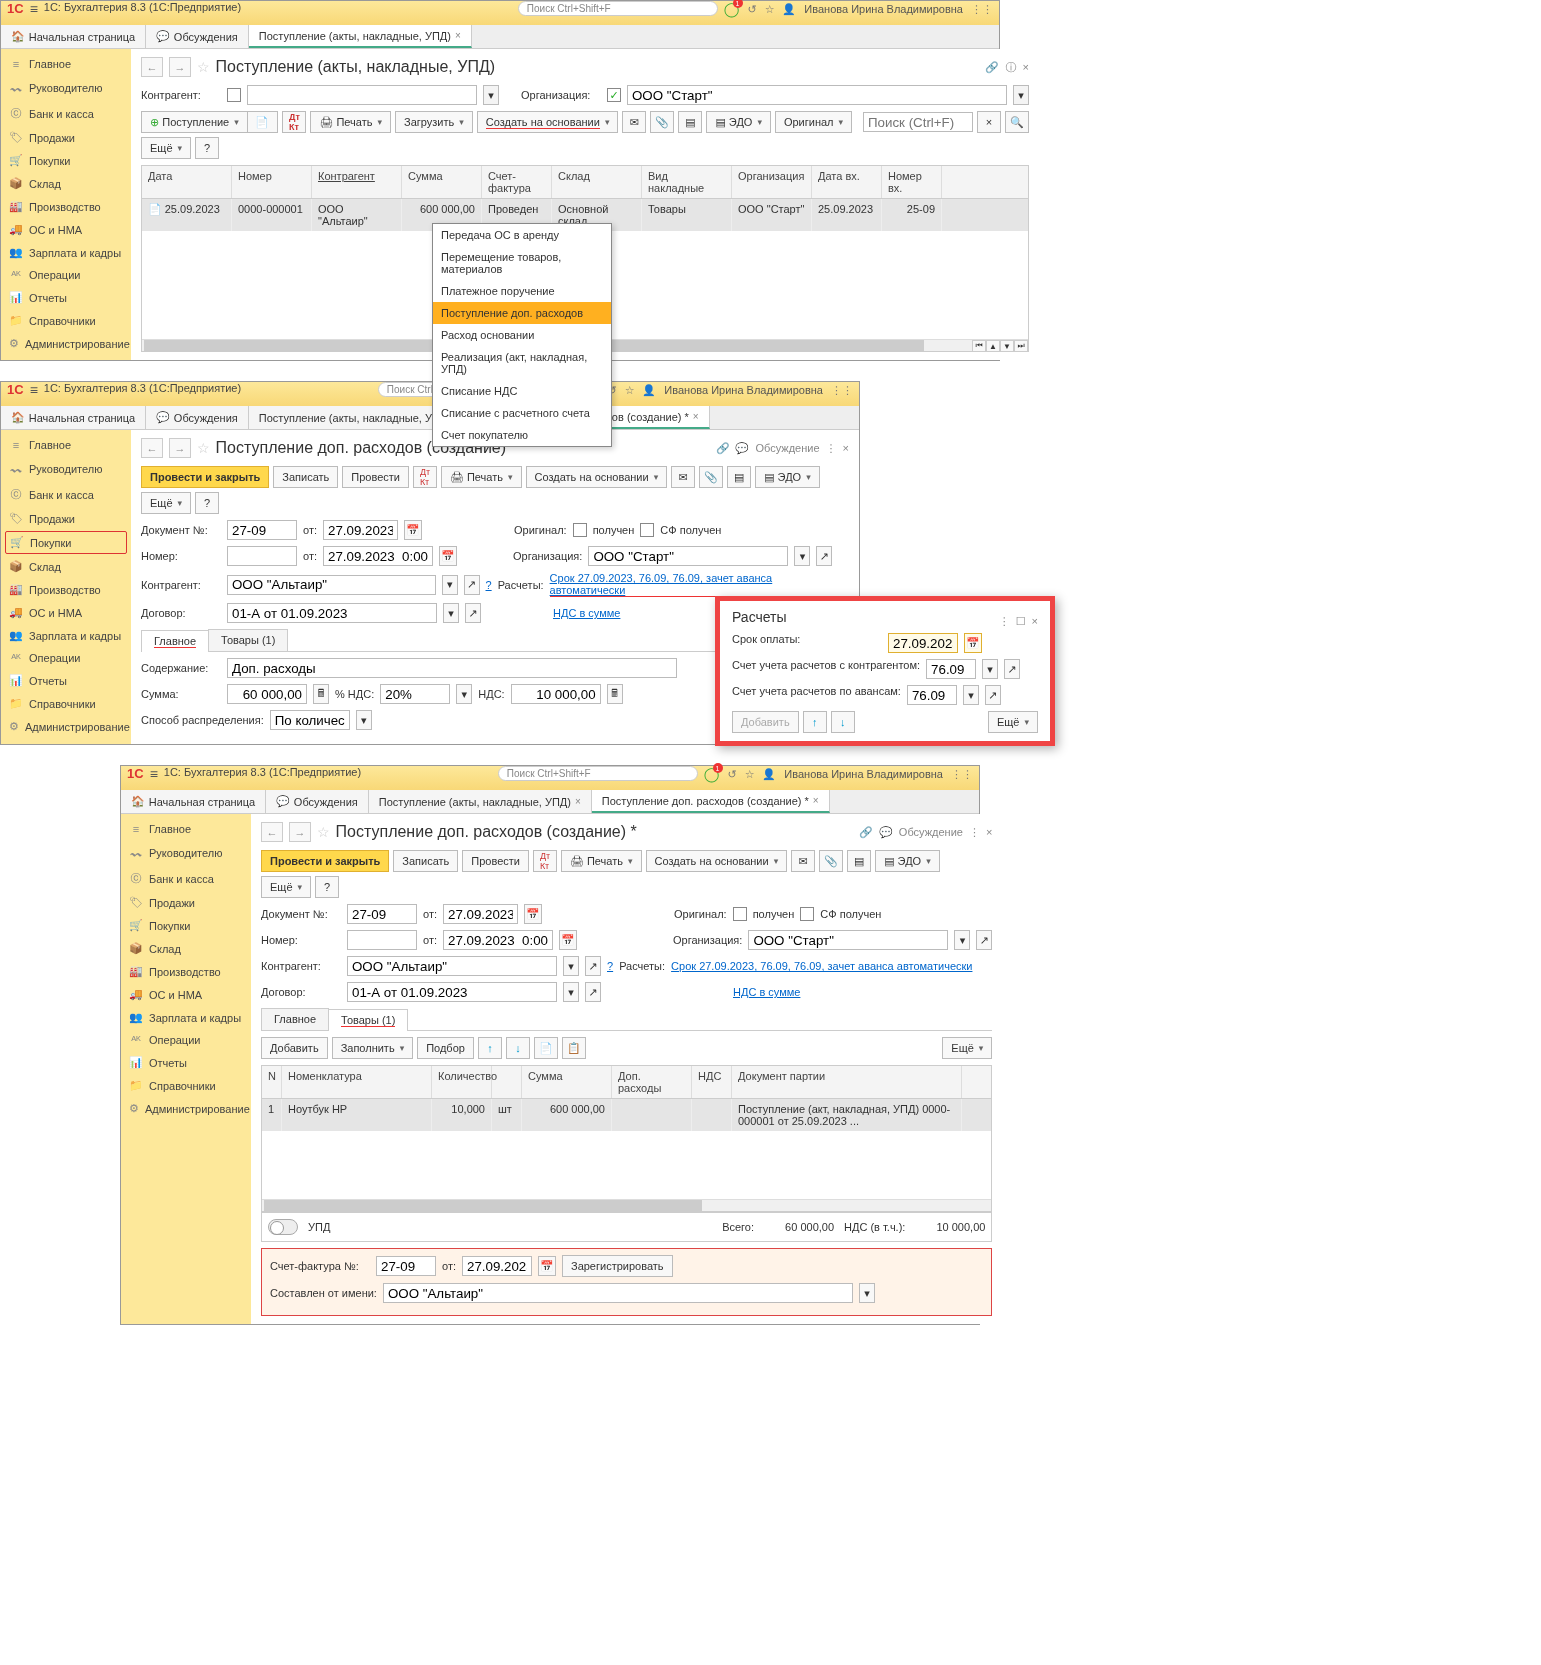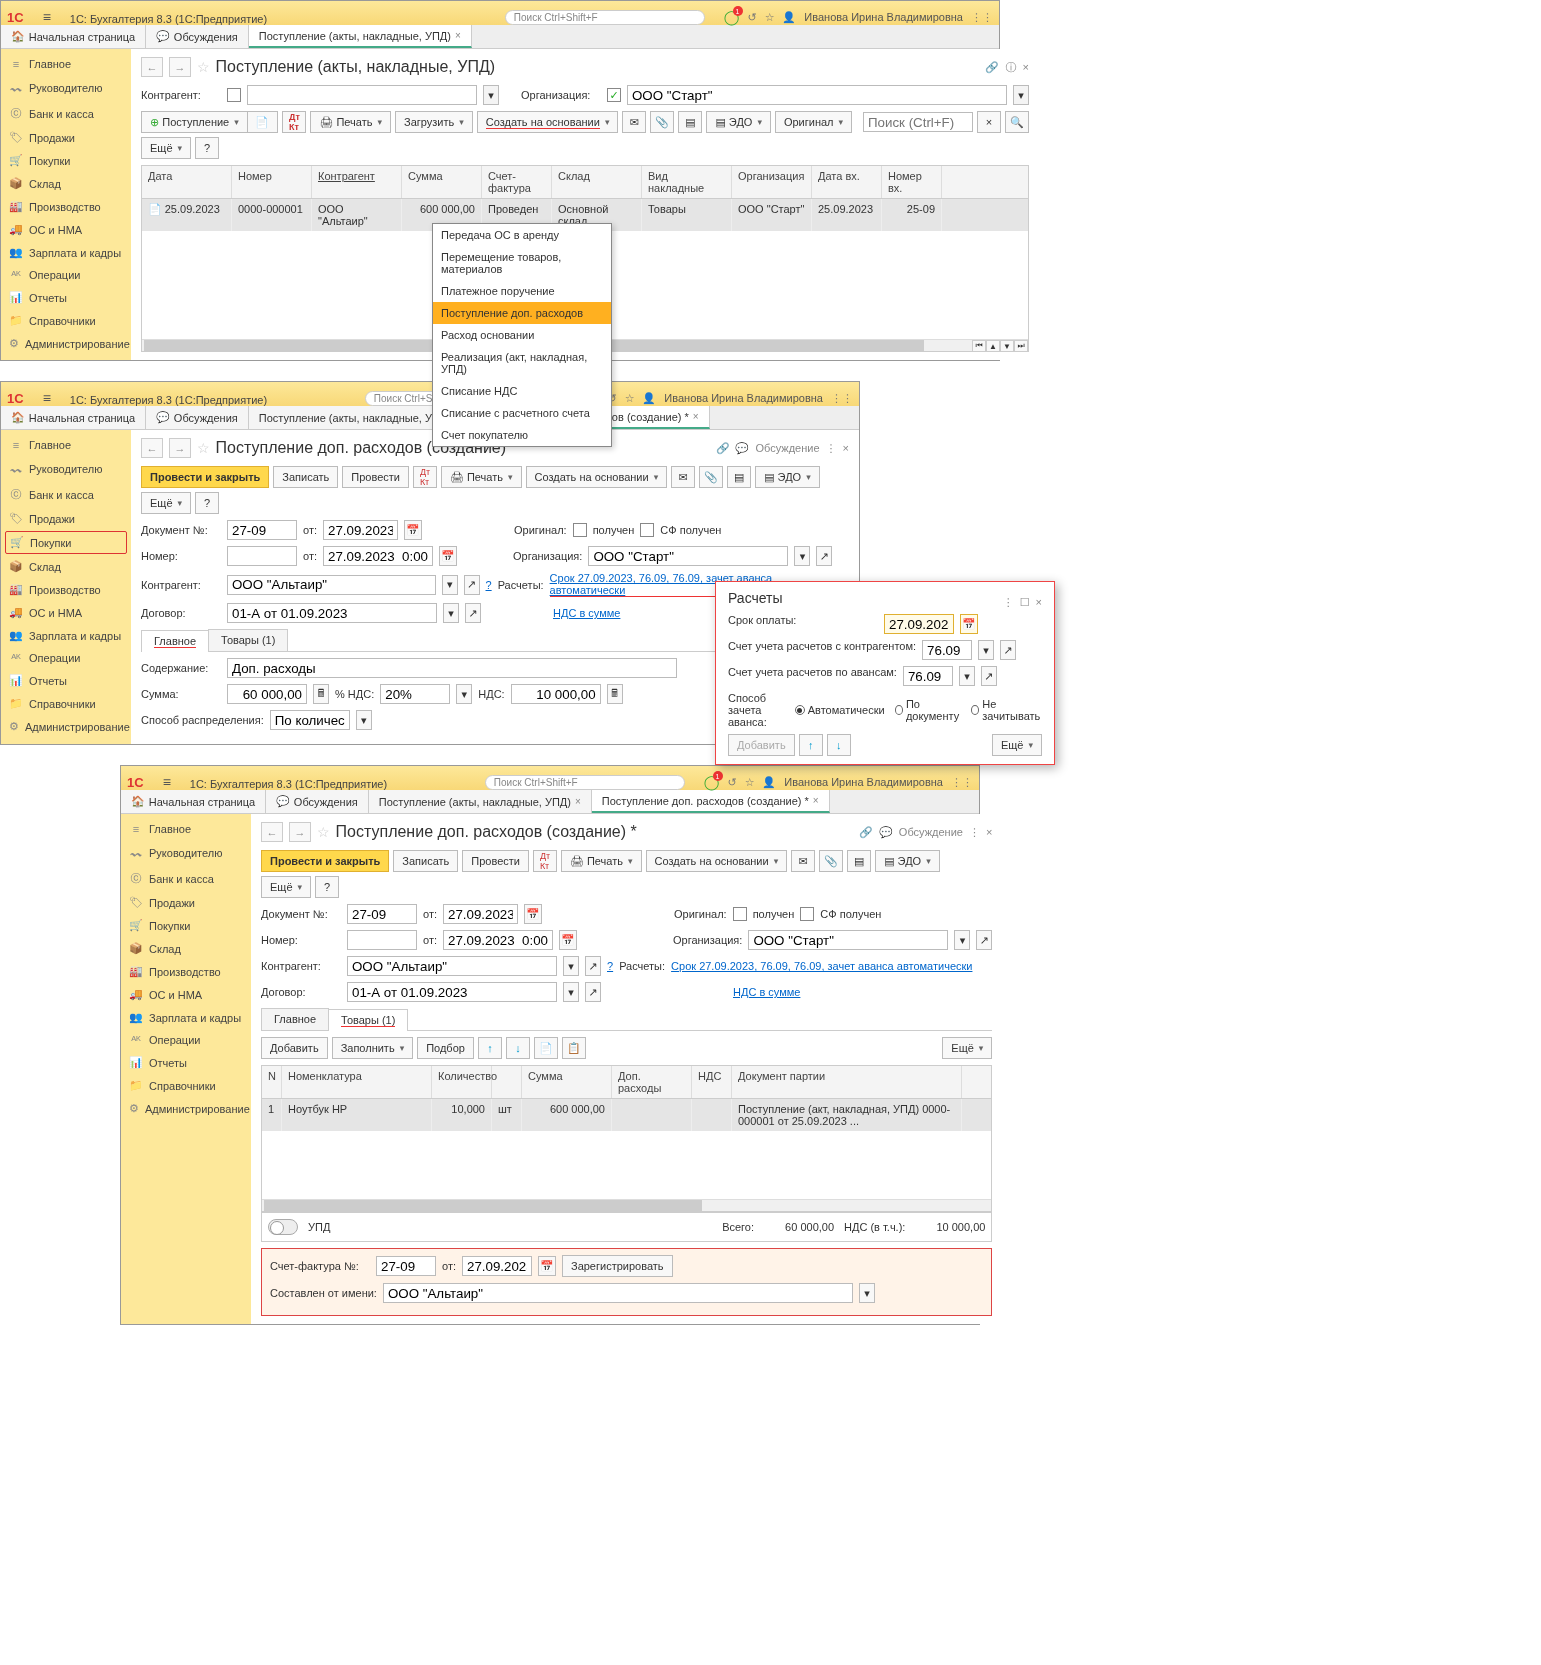--- a/index.html
+++ b/index.html
@@ -1,19 +1,19 @@
 <!DOCTYPE html>
 <html><head>
 <meta charset="utf-8">
 <style>
   * { box-sizing: border-box; margin: 0; padding: 0; }
   body { font-family: Arial, sans-serif; font-size: 11px; background: #fff; color: #333; }
   
   .window { border: 1px solid #999; background: #fff; margin-bottom: 20px; }
-  .header-bar { background: linear-gradient(#fde89a, #f8d877); height: 24px; display: flex; align-items: flex-end; padding: 0 6px; gap: 19px; }
+  .header-bar { background: linear-gradient(#fde89a, #f8d877); height: 24px; display: flex; align-items: flex-start; padding: 0 6px; gap: 6px; }
   .logo { color: #d33; font-weight: bold; font-size: 13px; }
   .burger { font-size: 14px; color: #555; cursor: pointer; }
   .app-title { flex: 0 0 auto; color: #444; }
   .search-box { background: #fff; border: 1px solid #ccc; border-radius: 10px; padding: 1px 8px; width: 200px; color: #888; font-size: 10px; }
   .header-icons { display: flex; gap: 8px; align-items: center; color: #777; }
   .bell { position: relative; color: #3a3; font-size: 14px; }
   .bell-badge { position: absolute; top: -3px; right: -3px; background: #e33; color:#fff; border-radius: 50%; font-size: 7px; width:10px; height:10px; display:flex;align-items:center;justify-content:center;}
   .user-name { color: #555; }
   
   .tabs-bar { background: #eee; border-bottom: 1px solid #ccc; display: flex; height: 24px; }
@@ -63,21 +63,21 @@
   .menu-item.hl { background: #ffb020; }
   
   .link { color: #0066cc; text-decoration: underline; cursor:pointer;}
   
   .underline-red { border-bottom: 1px solid #e33; display:inline-block;}
   
   .subtabs { display:flex; border-bottom: 1px solid #ccc; margin: 6px 0;}
   .subtab { padding: 4px 12px; border: 1px solid #ccc; border-bottom:none; background:#f4f4f4; margin-right:-1px;cursor:pointer;}
   .subtab.active { background:#fff; position:relative; top:1px;}
   
-  .popup { position: absolute; background: #fff; border: 1px solid #ef4444; box-shadow: 3px 3px 10px rgba(0,0,0,.3); padding: 8px 12px; z-index: 20; width: 340px;}
+  .popup { position: absolute; background: #fff; border: 5px solid #ef4444; box-shadow: 3px 3px 10px rgba(0,0,0,.3); padding: 8px 12px; z-index: 20; width: 340px; margin-top: 15px;}
   .popup-title { font-size: 14px; margin-bottom: 8px;}
   .popup-row { display:flex; align-items:flex-start; gap:6px; margin-bottom:6px;}
   .popup-row .lbl { min-width: 150px; font-size:11px;}
   .popup .hl-input { border: 1px solid #e0b030; }
   .radio-row { display:flex; gap:10px; align-items:center; margin:6px 0;}
   .radio { display:inline-flex;align-items:center;gap:3px;}
   .radio-dot { width:10px;height:10px;border:1px solid #666;border-radius:50%;display:inline-flex;align-items:center;justify-content:center;}
   .radio-dot.on::after { content:''; width:5px;height:5px;background:#333;border-radius:50%;}
   
   .scroll-track { height: 12px; background: #f0f0f0; border-top:1px solid #ddd; position:relative;}
@@ -508,35 +508,20 @@
     <input class="input" style="width: 50px;" value="76.09">
     <span class="icon-btn" style="width:16px;height:20px">▾</span>
     <span class="icon-btn" style="width:16px;height:20px">↗</span>
   </div>
   <div class="popup-row">
     <span class="lbl">Счет учета расчетов по авансам:</span>
     <input class="input" style="width: 50px;" value="76.09">
     <span class="icon-btn" style="width:16px;height:20px">▾</span>
     <span class="icon-btn" style="width:16px;height:20px">↗</span>
   </div>
-  <div class="radio-row">
-    <span>Способ зачета аванса:</span>
-    <span class="radio">
-          <span class="radio-dot on"></span>
-          <span>Автоматически</span>
-        </span>
-    <span class="radio">
-          <span class="radio-dot"></span>
-          <span>По документу</span>
-        </span>
-    <span class="radio">
-          <span class="radio-dot"></span>
-          <span>Не зачитывать</span>
-        </span>
-  </div>
   <div style="display:flex; gap:4px; align-items:center;">
     <div class="btn" style="color:#aaa">Добавить</div>
     <div class="icon-btn" style="color:#09c">↑</div>
     <div class="icon-btn" style="color:#09c">↓</div>
     <span style="flex:1"></span>
     <div class="btn">
           <span>Ещё</span>
           <span class="caret">▾</span>
         </div>
   </div>

